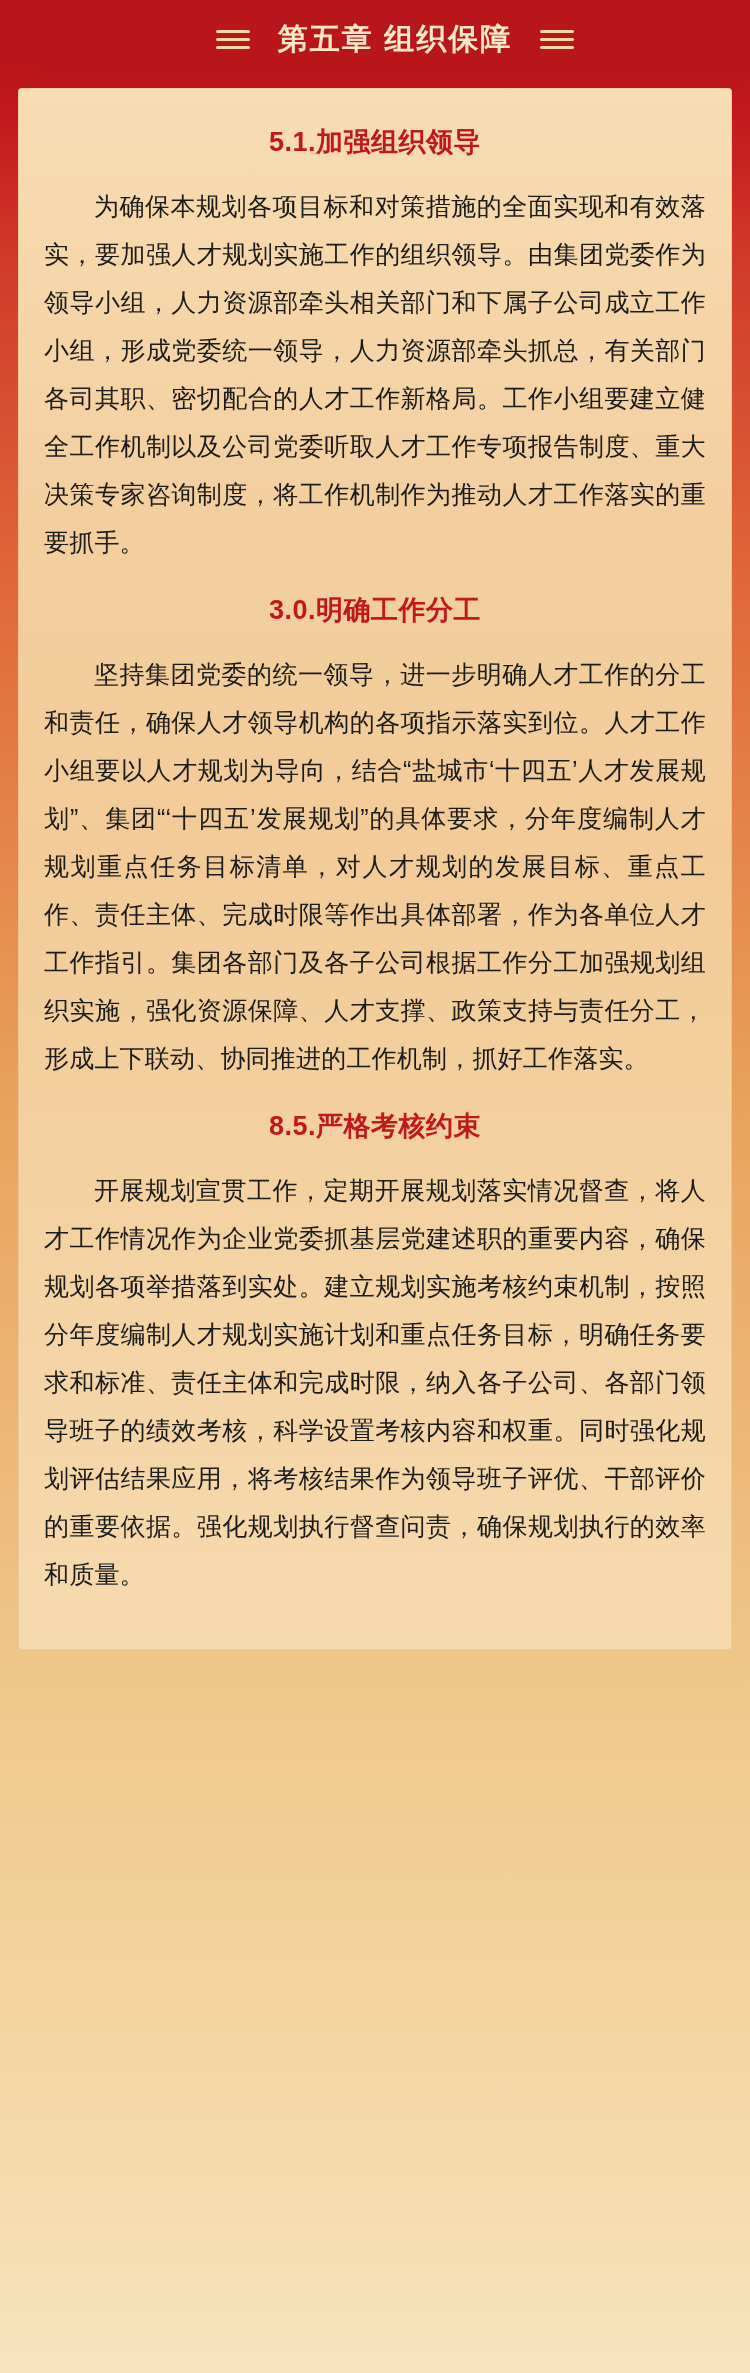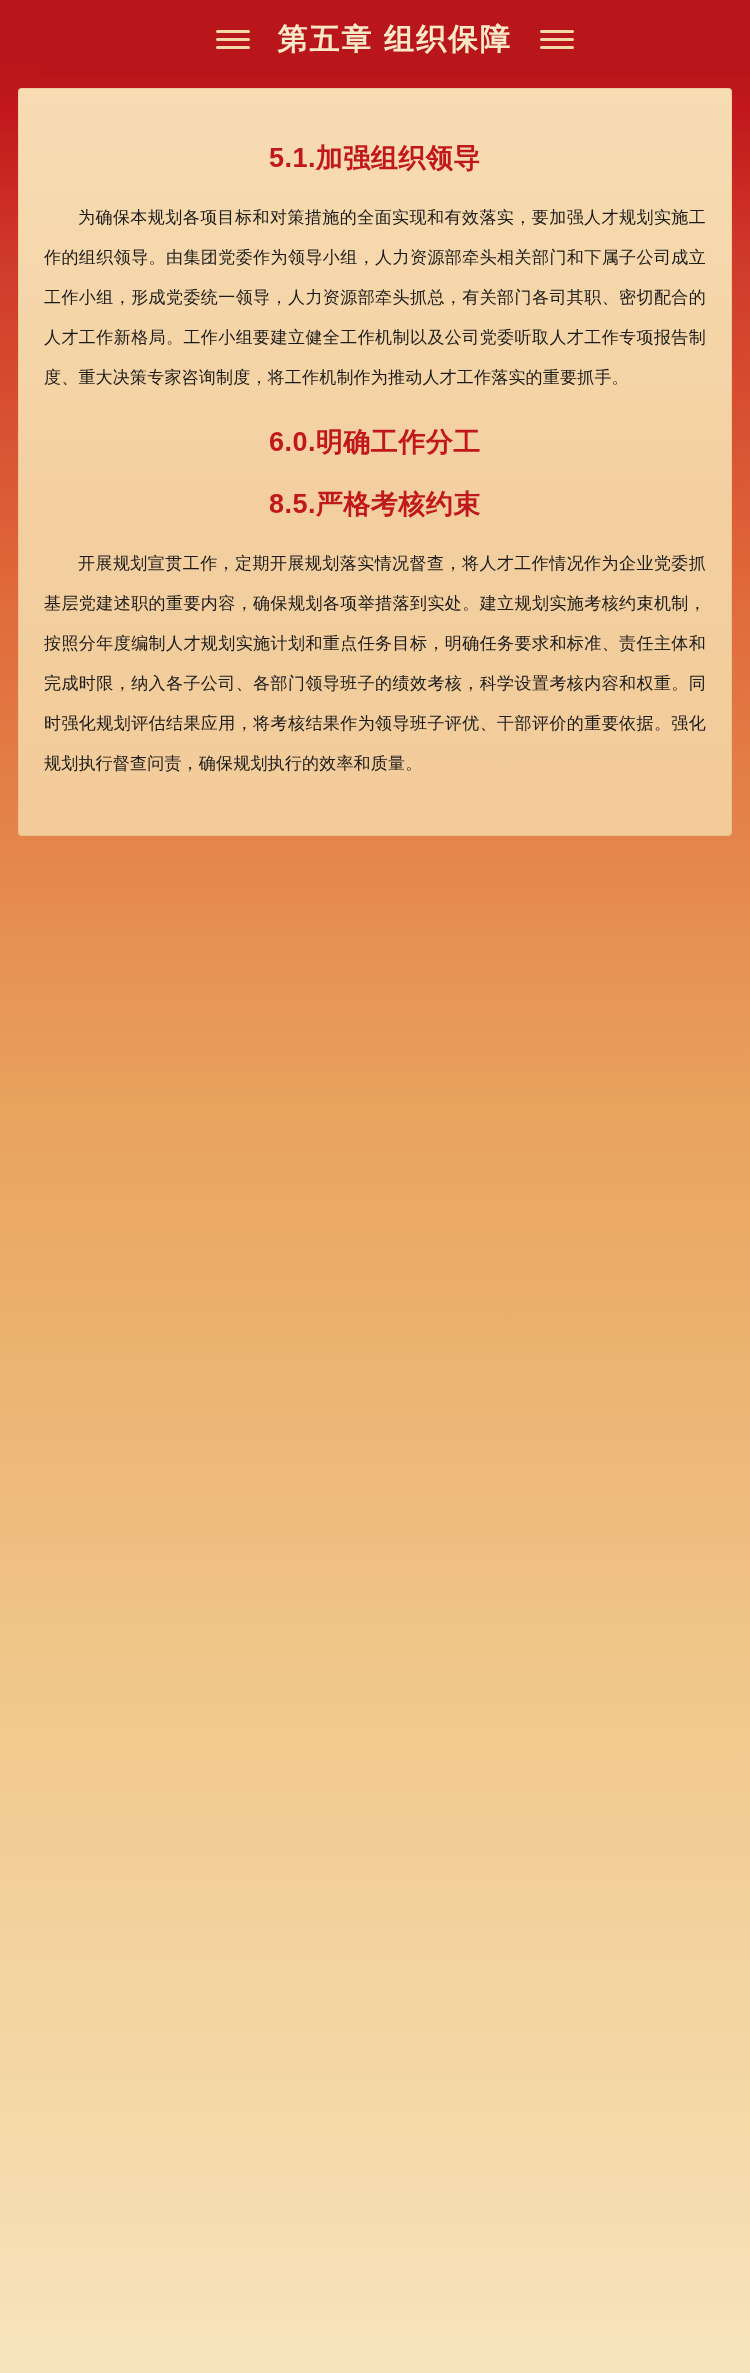--- a/index.html
+++ b/index.html
@@ -66,25 +66,25 @@
 
   .section { margin-bottom: 4px; }
   .sec-title {
     text-align: center;
     color: #c0181c;
     font-size: 27px;
     font-weight: bold;
     letter-spacing: 0.5px;
     margin: 26px 0 22px 0;
   }
-  .section:first-child .sec-title { margin-top: 18px; }
+  .section:first-child .sec-title { margin-top: 2px; }
   .sec-body {
     color: #1b1b1b;
-    font-size: 17px;
-    line-height: 40px;
+    font-size: 25px;
+    line-height: 48px;
     text-align: justify;
     text-justify: inter-ideograph;
     text-indent: 2em;
     margin: 0 0 10px 0;
     letter-spacing: 0.2px;
   }
 </style>
 </head>
 <body>
 
@@ -105,21 +105,22 @@
   </div>
 
   <div class="card">
 
     <div class="section">
       <div class="sec-title">5.1.加强组织领导</div>
       <p class="sec-body">为确保本规划各项目标和对策措施的全面实现和有效落实，要加强人才规划实施工作的组织领导。由集团党委作为领导小组，人力资源部牵头相关部门和下属子公司成立工作小组，形成党委统一领导，人力资源部牵头抓总，有关部门各司其职、密切配合的人才工作新格局。工作小组要建立健全工作机制以及公司党委听取人才工作专项报告制度、重大决策专家咨询制度，将工作机制作为推动人才工作落实的重要抓手。</p>
     </div>
 
     <div class="section">
-      <div class="sec-title">6.0.明确工作分工</div>
+      <div class="sec-title">3.0.明确工作分工</div>
+      <p class="sec-body">坚持集团党委的统一领导，进一步明确人才工作的分工和责任，确保人才领导机构的各项指示落实到位。人才工作小组要以人才规划为导向，结合“盐城市‘十四五’人才发展规划”、集团“‘十四五’发展规划”的具体要求，分年度编制人才规划重点任务目标清单，对人才规划的发展目标、重点工作、责任主体、完成时限等作出具体部署，作为各单位人才工作指引。集团各部门及各子公司根据工作分工加强规划组织实施，强化资源保障、人才支撑、政策支持与责任分工，形成上下联动、协同推进的工作机制，抓好工作落实。</p>
     </div>
 
     <div class="section">
       <div class="sec-title">8.5.严格考核约束</div>
       <p class="sec-body">开展规划宣贯工作，定期开展规划落实情况督查，将人才工作情况作为企业党委抓基层党建述职的重要内容，确保规划各项举措落到实处。建立规划实施考核约束机制，按照分年度编制人才规划实施计划和重点任务目标，明确任务要求和标准、责任主体和完成时限，纳入各子公司、各部门领导班子的绩效考核，科学设置考核内容和权重。同时强化规划评估结果应用，将考核结果作为领导班子评优、干部评价的重要依据。强化规划执行督查问责，确保规划执行的效率和质量。</p>
     </div>
 
 
   </div>
 </div>

